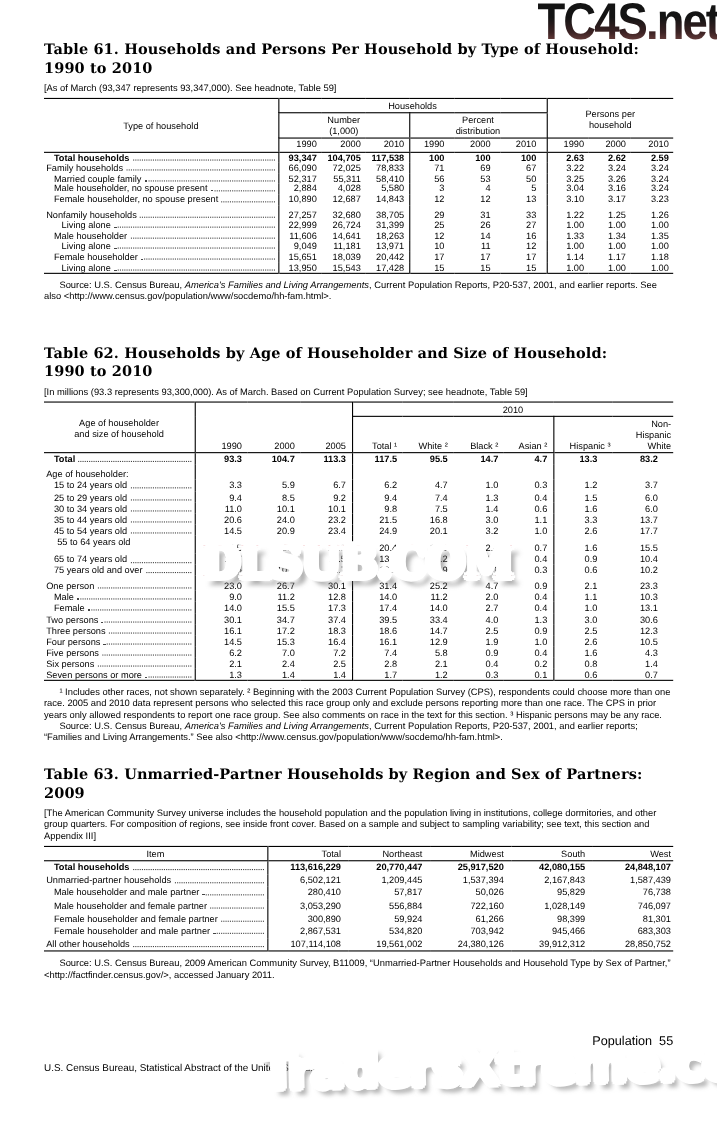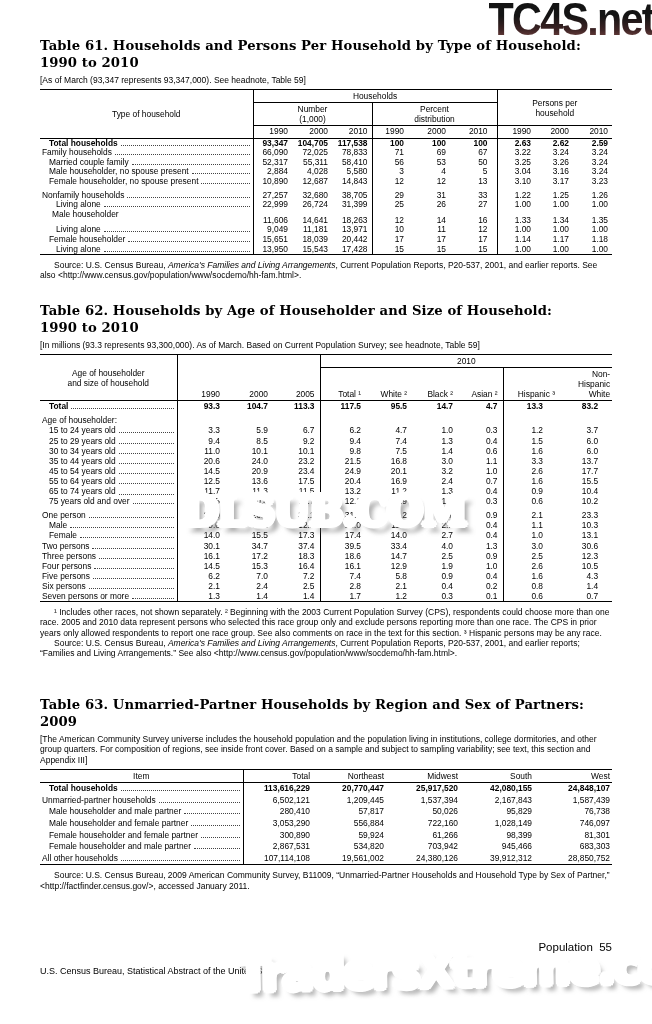--- a/index.html
+++ b/index.html
@@ -1,19 +1,19 @@
 <!DOCTYPE html>
 <html><head>
 <meta charset="utf-8">
 <style>
   html,body { margin:0; padding:0; background:#ffffff; }
   .page { position:relative; width:652px; height:1024px; background:#fff; overflow:hidden;
           font-family:"Liberation Sans", sans-serif; color:#000; }
   .sec { position:absolute; left:40px; width:572px; }
-  #sec61 { top:38px; } #sec62 { top:303px; } #sec63 { top:697px; }
+  #sec61 { top:38px; } #sec62 { top:314px; } #sec63 { top:697px; }
 
   .title { font-family:"DejaVu Serif", serif; font-weight:bold; font-size:13.2px;
            line-height:16.5px; margin:0 0 4px 0; letter-spacing:.1px; }
   .title span { display:block; }
   .headnote { font-size:8.5px; line-height:10px; margin:0 0 4px 0; }
 
   table { border-collapse:collapse; table-layout:fixed; width:572px; font-size:8.4px;
           border-top:1.6px solid #000; border-bottom:1.6px solid #000; }
   th { font-weight:normal; padding:1px 2px; vertical-align:bottom; }
   td { padding:0 2px; vertical-align:bottom; }
@@ -232,21 +232,21 @@
             <td class="num ">31,399</td>
             <td class="num p bl">25</td>
             <td class="num p">26</td>
             <td class="num p">27</td>
             <td class="num pp bl">1.00</td>
             <td class="num pp">1.00</td>
             <td class="num pp">1.00</td>
           </tr>
           <tr>
             <td class="stub-cell">
-              <div class="stub" style="padding-left: 9px; flex-direction: column;">
+              <div class="stub" style="padding-left: 9px;">
                 <span class="lbl">Male householder</span>
                 <span class="ldr"></span>
               </div>
             </td>
             <td class="num bl">11,606</td>
             <td class="num ">14,641</td>
             <td class="num ">18,263</td>
             <td class="num p bl">12</td>
             <td class="num p">14</td>
             <td class="num p">16</td>
@@ -466,21 +466,21 @@
             <td class="num ">23.4</td>
             <td class="num bl">24.9</td>
             <td class="num ">20.1</td>
             <td class="num ">3.2</td>
             <td class="num ">1.0</td>
             <td class="num wide bl">2.6</td>
             <td class="num wide">17.7</td>
           </tr>
           <tr>
             <td class="stub-cell">
-              <div class="stub" style="padding-left: 9px;">
+              <div class="stub" style="padding-left: 9px; flex-direction: column;">
                 <span class="lbl">55 to 64 years old</span>
                 <span class="ldr"></span>
               </div>
             </td>
             <td class="num bl">12.5</td>
             <td class="num ">13.6</td>
             <td class="num ">17.5</td>
             <td class="num bl">20.4</td>
             <td class="num ">16.9</td>
             <td class="num ">2.4</td>

